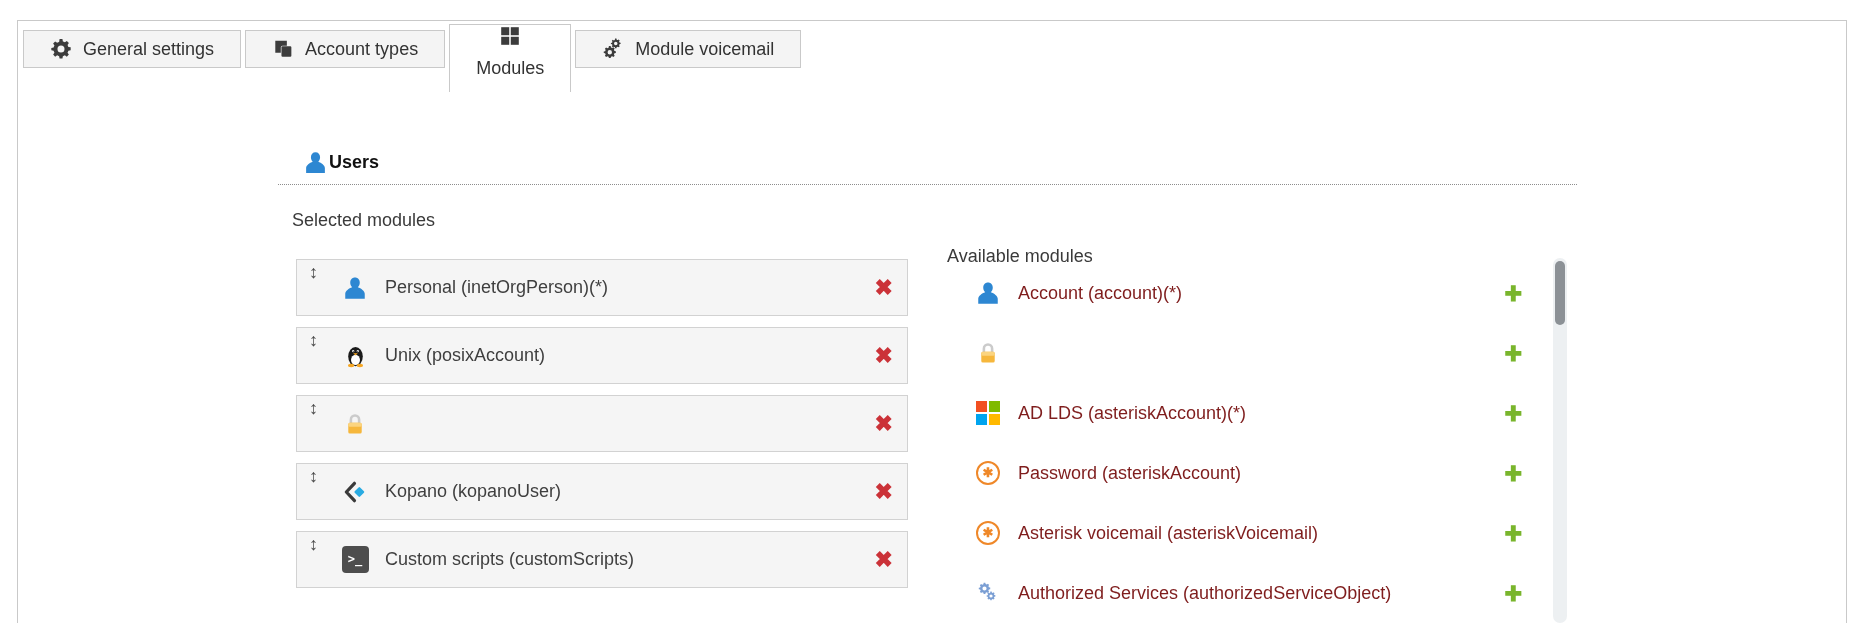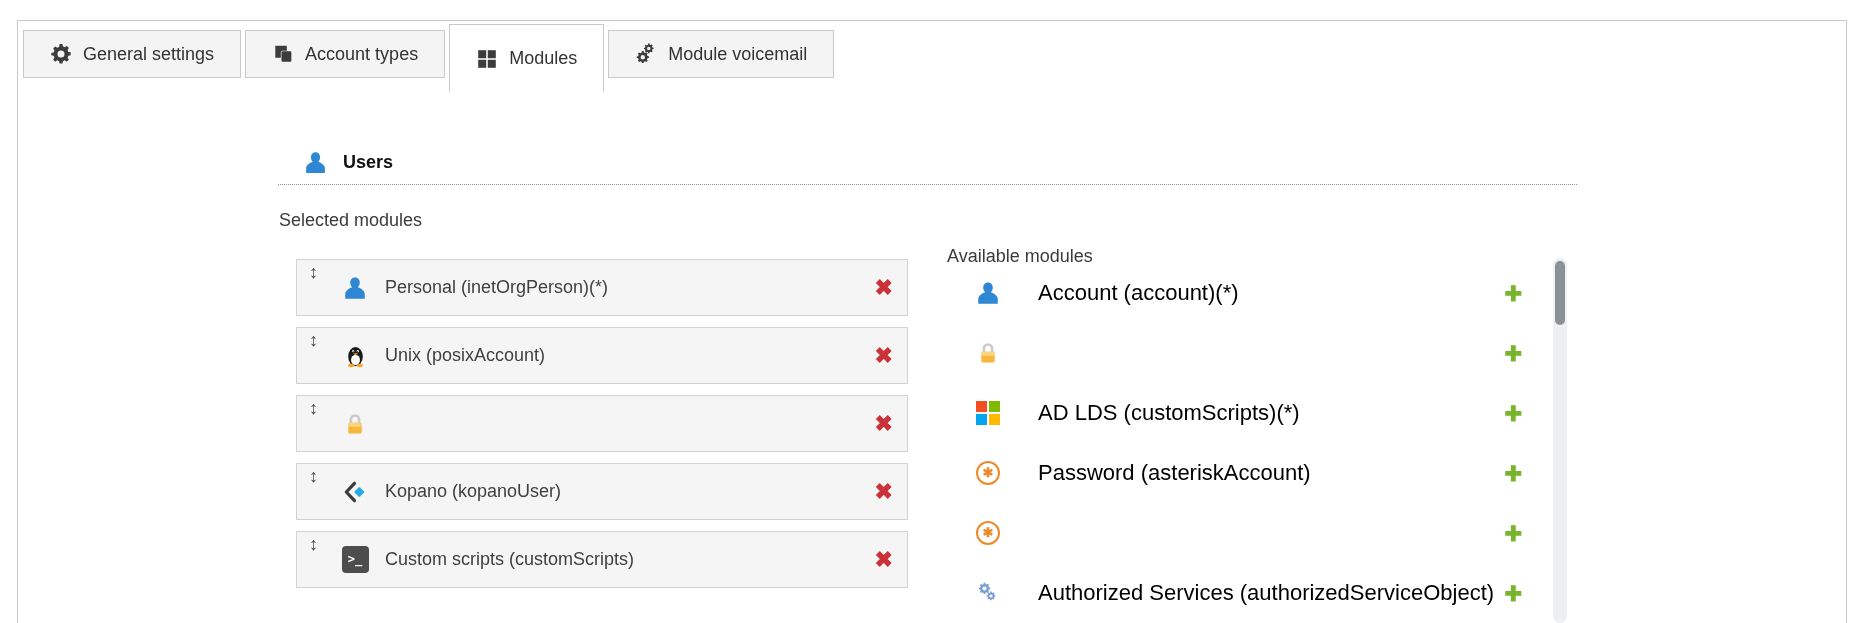--- a/index.html
+++ b/index.html
@@ -6,37 +6,37 @@
   html,body { width:1859px; height:623px; overflow:hidden; background:#fff;
               font-family:"Liberation Sans", sans-serif; }
   body { position:relative; }
 
   .frame { position:absolute; left:17px; top:20px; width:1830px; height:603px;
            border:1px solid #c9c9c9; border-bottom:none; background:#fff; }
 
   
   .tabbar { position:absolute; left:23px; top:24px; display:flex; gap:4px;
             align-items:flex-start; z-index:3; }
-  .tab { display:flex; align-items:center; gap:11px; height:48px; margin-top:6px;
+  .tab { display:flex; align-items:center; gap:11px; height:38px; margin-top:6px;
          padding:0 26px; background:#f4f4f4; border:1px solid #c9c9c9;
          font-size:18px; color:#333; white-space:nowrap; cursor:pointer; }
-  .tab.active { height:68px; margin-top:0; background:#fff; border-bottom:none; }
+  .tab.active { height:68px; margin-top:0; background:#fff; border-bottom:none;flex-direction:column; }
   .tabicon { width:22px; height:22px; color:#3c3c3c; flex:0 0 auto; }
   .tabicon svg { width:100%; height:100%; fill:currentColor; }
 
   
   .users-header { position:absolute; left:303px; top:150px; display:flex;
-                  align-items:center; gap:15px; }
+                  align-items:center; gap:1px; }
   .users-header .uicon { width:25px; height:25px; }
   .users-header .utitle { font-size:18px; font-weight:bold; color:#111; }
   .dotted-rule { position:absolute; left:278px; top:184px; width:1299px;
                  border-top:1px dotted #8d8d8d; }
 
   .col-label { position:absolute; font-size:18px; color:#3a3a3a; }
-  .col-label.sel { left:279px; top:210px; }
+  .col-label.sel { left:292px; top:210px; }
   .col-label.avail { left:947px; top:210px;margin-top:36px; }
 
   
   .sel-list { position:absolute; left:296px; top:259px; }
   .sel-row { position:relative; width:612px; height:57px; margin-bottom:11px;
              background:#f5f5f5; border:1px solid #d2d2d2; display:flex;
              align-items:center; cursor:move; }
   .drag-handle { position:absolute; left:12px; top:3px; font-size:18px;
                  font-weight:bold; color:#4a4a4a; cursor:ns-resize; line-height:1; }
   .sel-icon { margin-left:44px; width:28px; height:28px; display:flex;
@@ -44,21 +44,21 @@
   .sel-text { margin-left:16px; font-size:18px; color:#3f3f3f; }
   .del-btn { position:absolute; right:14px; top:50%; transform:translateY(-50%);
              border:none; background:none; cursor:pointer; font-size:22px;
              font-weight:bold; color:#cb3238; line-height:1; }
 
   
   .avail-list { position:absolute; left:950px; top:263px; }
   .av-row { width:572px; height:60px; display:flex; align-items:center; }
   .av-icon { margin-left:24px; width:28px; height:28px; display:flex;
              align-items:center; justify-content:center; flex:0 0 auto; }
-  .av-text { margin-left:36px; font-size:22px; color:#000000; }
+  .av-text { margin-left:16px; font-size:18px; color:#7f1d1d; }
   .add-btn { margin-left:auto; border:none; background:none; cursor:pointer;
              font-size:21px; font-weight:bold; color:#79b52c; line-height:1; }
 
   
   .vscroll { position:absolute; left:1553px; top:258px; width:14px; height:365px;
              background:#edf0f2; border-radius:7px; }
   .vthumb { position:absolute; left:2px; top:3px; width:10px; height:64px;
             background:#8c9196; border-radius:5px; cursor:grab; }
 
   
@@ -244,36 +244,37 @@
 
   <div class="av-row">
     <span class="av-icon">
       <span class="win-grid">
           <i style="background:#f25022"></i>
           <i style="background:#7fba00"></i>
           <i style="background:#00a4ef"></i>
           <i style="background:#ffb900"></i>
         </span>
     </span>
-    <span class="av-text">AD LDS (customScripts)(*)</span>
+    <span class="av-text">AD LDS (asteriskAccount)(*)</span>
     <button class="add-btn">✚</button>
   </div>
 
   <div class="av-row">
     <span class="av-icon">
         <span class="ast-circle">✱</span>
       </span>
     <span class="av-text">Password (asteriskAccount)</span>
     <button class="add-btn">✚</button>
   </div>
 
   <div class="av-row">
     <span class="av-icon">
         <span class="ast-circle">✱</span>
       </span>
+    <span class="av-text">Asterisk voicemail (asteriskVoicemail)</span>
     <button class="add-btn">✚</button>
   </div>
 
   <div class="av-row">
     <span class="av-icon">
       <span class="svc-gears">
         <svg style="left:3px;top:2px" width="13" height="13">
             <use href="#sym-gear"></use>
           </svg>
         <svg style="left:11px;top:11px" width="10" height="10">

